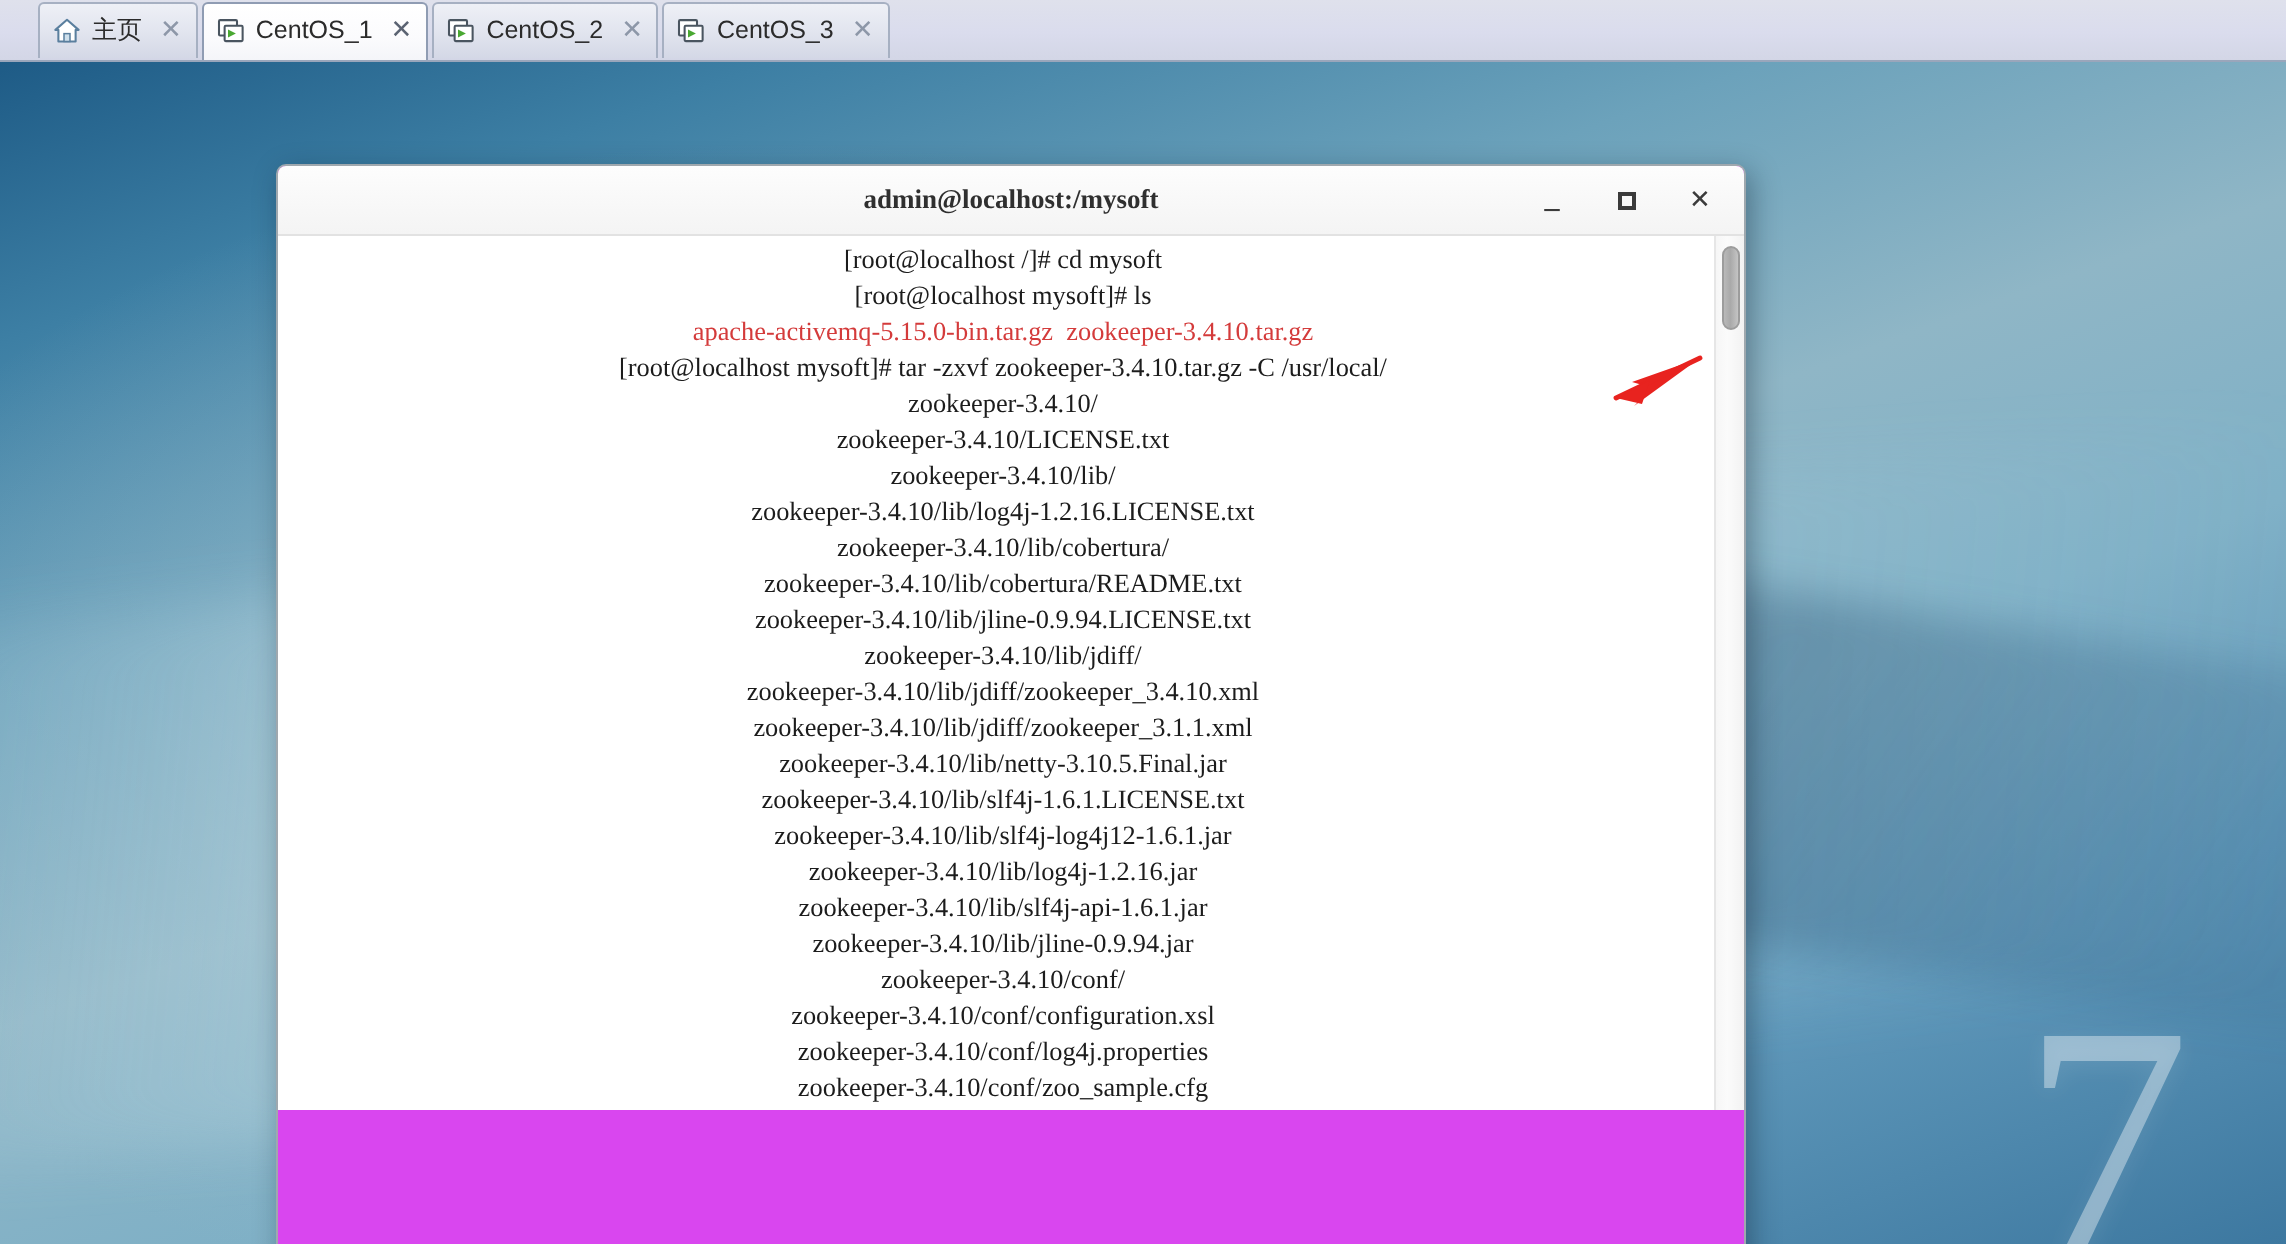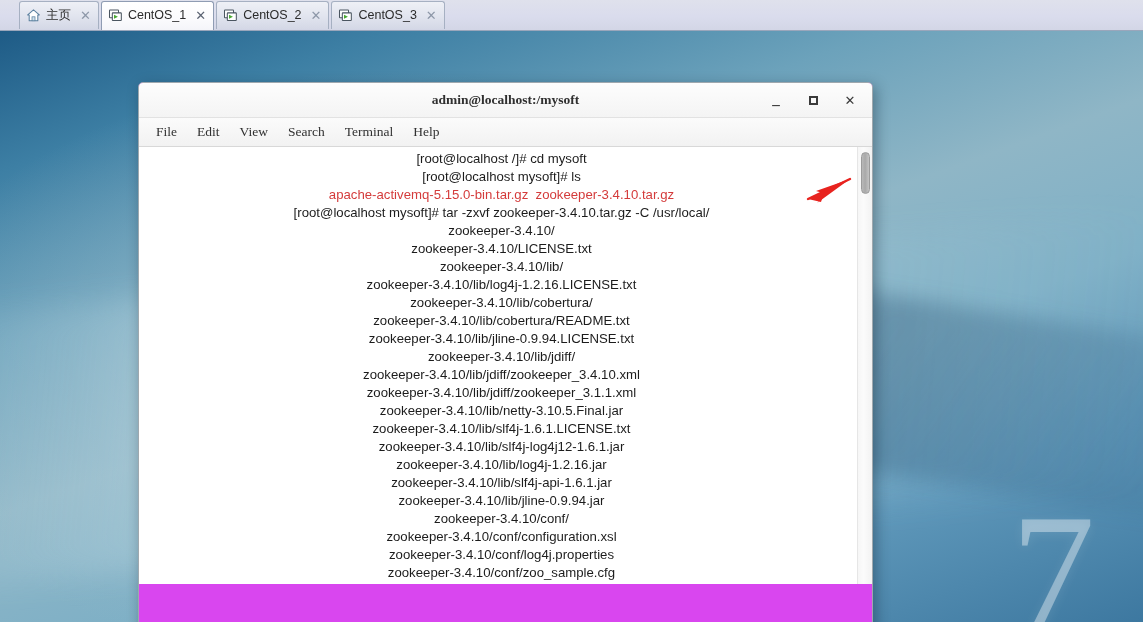--- a/index.html
+++ b/index.html
@@ -167,21 +167,21 @@
   #term-body {
     position: relative;
     height: 437px;
     background: #ffffff;
     overflow: hidden;
   }
   #term-text {
     position: absolute;
     left: 2px; top: 3px;
     right: 22px;
-    font-family: Liberation Sans, sans-serif;
+    font-family: Liberation Serif, serif;
     font-size: 13.2px;
     line-height: 18px;
     color: #1c1c1c;
     white-space: pre;
     padding-left: 12px;
   }
   #term-text .line { height: 18px; }
   #term-text .red { color: #d43b3b; }
 
   
@@ -275,28 +275,20 @@
     <span id="title-text">admin@localhost:/mysoft</span>
     <div id="win-buttons">
       <span class="win-btn min">_</span>
       <span class="win-btn">
           <span class="sq"></span>
         </span>
       <span class="win-btn">✕</span>
     </div>
   </div>
 
-  <div id="menubar">
-    <span class="menu-item">File</span>
-    <span class="menu-item">Edit</span>
-    <span class="menu-item">View</span>
-    <span class="menu-item">Search</span>
-    <span class="menu-item">Terminal</span>
-    <span class="menu-item">Help</span>
-  </div>
 
   <div id="term-body">
     <div id="term-text"><div class="line">[root@localhost /]# cd mysoft</div><div class="line">[root@localhost mysoft]# ls</div><div class="line red">apache-activemq-5.15.0-bin.tar.gz  zookeeper-3.4.10.tar.gz</div><div class="line">[root@localhost mysoft]# tar -zxvf zookeeper-3.4.10.tar.gz -C /usr/local/</div><div class="line">zookeeper-3.4.10/</div><div class="line">zookeeper-3.4.10/LICENSE.txt</div><div class="line">zookeeper-3.4.10/lib/</div><div class="line">zookeeper-3.4.10/lib/log4j-1.2.16.LICENSE.txt</div><div class="line">zookeeper-3.4.10/lib/cobertura/</div><div class="line">zookeeper-3.4.10/lib/cobertura/README.txt</div><div class="line">zookeeper-3.4.10/lib/jline-0.9.94.LICENSE.txt</div><div class="line">zookeeper-3.4.10/lib/jdiff/</div><div class="line">zookeeper-3.4.10/lib/jdiff/zookeeper_3.4.10.xml</div><div class="line">zookeeper-3.4.10/lib/jdiff/zookeeper_3.1.1.xml</div><div class="line">zookeeper-3.4.10/lib/netty-3.10.5.Final.jar</div><div class="line">zookeeper-3.4.10/lib/slf4j-1.6.1.LICENSE.txt</div><div class="line">zookeeper-3.4.10/lib/slf4j-log4j12-1.6.1.jar</div><div class="line">zookeeper-3.4.10/lib/log4j-1.2.16.jar</div><div class="line">zookeeper-3.4.10/lib/slf4j-api-1.6.1.jar</div><div class="line">zookeeper-3.4.10/lib/jline-0.9.94.jar</div><div class="line">zookeeper-3.4.10/conf/</div><div class="line">zookeeper-3.4.10/conf/configuration.xsl</div><div class="line">zookeeper-3.4.10/conf/log4j.properties</div><div class="line">zookeeper-3.4.10/conf/zoo_sample.cfg</div></div>
 
     <div id="term-scroll">
       <div id="term-thumb"></div>
     </div>
   </div>
 
 </div>

